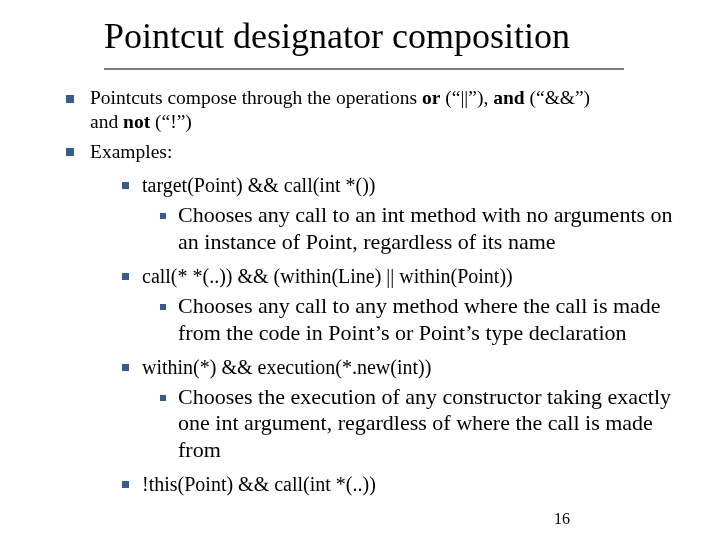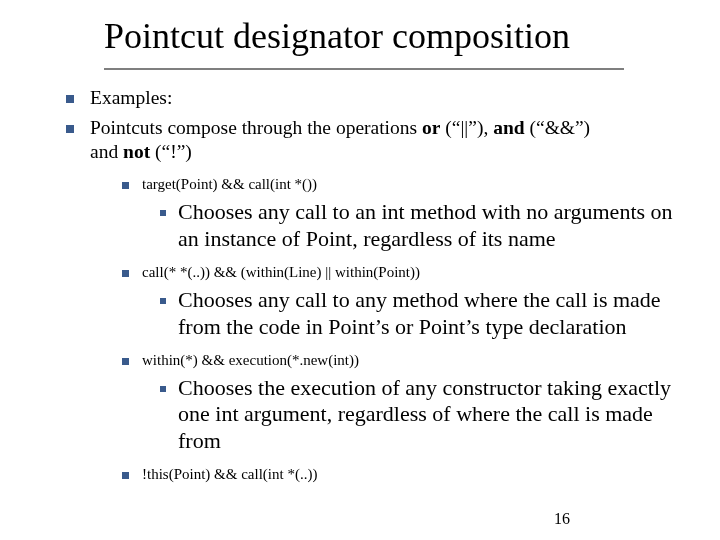--- a/index.html
+++ b/index.html
@@ -87,21 +87,21 @@
   .ex-desc > .sq {
     position: absolute;
     left: 0;
     top: 0.5em;
     width: 6px;
     height: 6px;
     background: #395a8c;
   }
   .code {
     font-family: "Comic Sans MS", "Comic Sans", cursive;
-    font-size: 15px;
+    font-size: 20px;
   }
   .inline-code {
     font-family: "Comic Sans MS", "Comic Sans", cursive;
   }
   .pagenum {
     position: absolute;
     right: 18px;
     bottom: 12px;
     font-size: 16px;
   }
@@ -111,28 +111,28 @@
 
 <div class="slide">
 
   <div class="title">Pointcut designator composition</div>
   <hr class="title-rule">
 
   <div class="body">
 
     <div class="bullet">
       <span class="sq"></span>
-      <span>Examples:</span>
+      <span>Pointcuts compose through the operations </span><b>or</b><span> (“||”), </span><b>and</b><span> (“</span><span class="inline-code">&amp;&amp;</span><span>”)</span>
+      <br>
+      <span>and </span><b>not</b><span> (“</span><span class="inline-code">!</span><span>”)</span>
     </div>
 
     <div class="bullet">
       <span class="sq"></span>
-      <span>Pointcuts compose through the operations </span><b>or</b><span> (“||”), </span><b>and</b><span> (“</span><span class="inline-code">&amp;&amp;</span><span>”)</span>
-      <br>
-      <span>and </span><b>not</b><span> (“</span><span class="inline-code">!</span><span>”)</span>
+      <span>Examples:</span>
     </div>
 
     <div class="example-group">
 
       <div class="ex-head">
         <span class="sq"></span>
         <span class="code">target(Point) &amp;&amp; call(int *())</span>
       </div>
       <div class="ex-desc">
         <span class="sq"></span>

